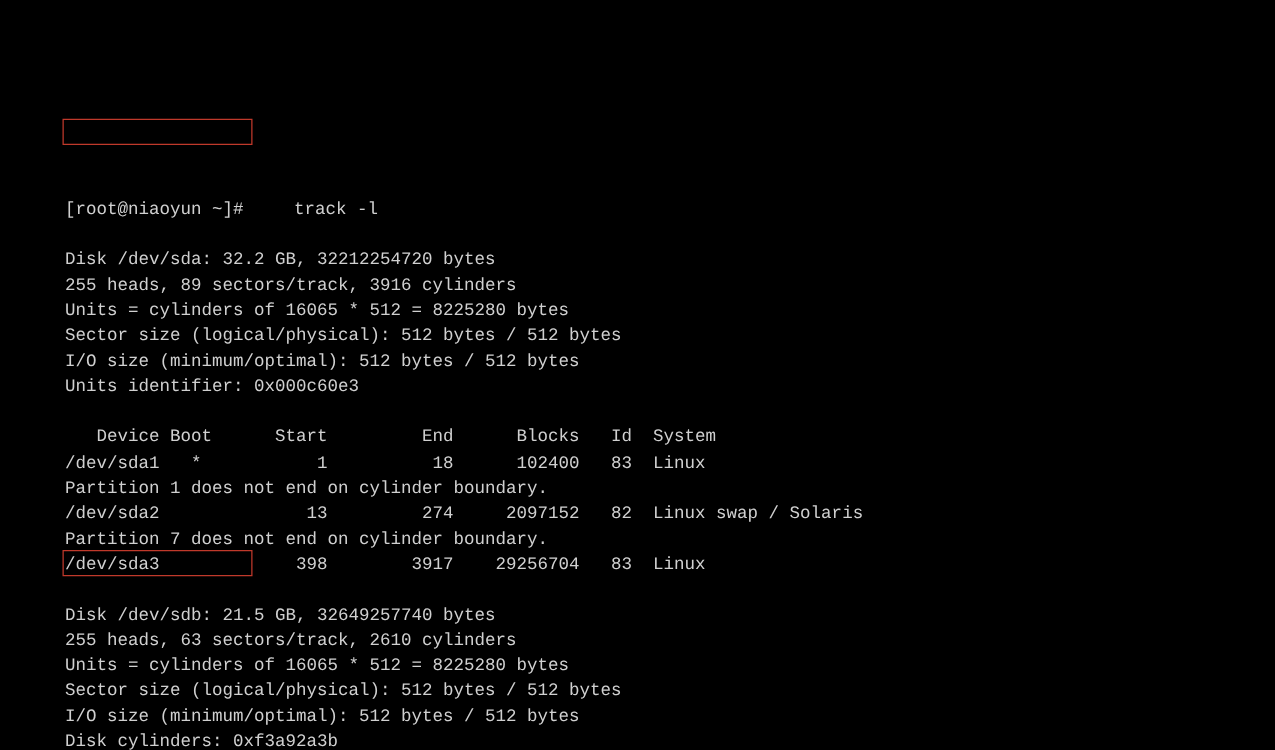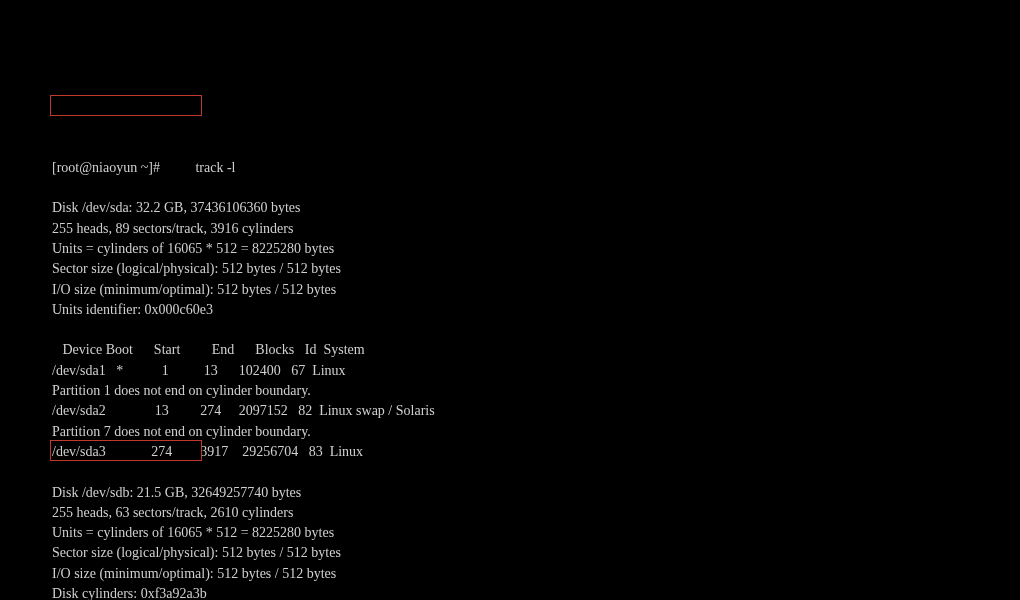--- a/index.html
+++ b/index.html
@@ -1,19 +1,18 @@
 <!DOCTYPE html>
 <html><head>
   <meta charset="utf-8">
   <style>
     * {
       margin: 16px;
       padding: 0;
       box-sizing: border-box;
-      font-family: Liberation Serif, serif;
     }
     body {
       background: #000;
       color: #d0d0d0;
       font-family: "Courier New", Consolas, monospace;
       font-size: 14px;
       line-height: 1.45;
       padding: 4px;
       width: 1020px;
       height: 600px;
@@ -40,33 +39,33 @@
   </style>
 </head>
 <body>
 
 
 
 <div class="highlight h1"></div>
 <div class="highlight h2"></div>
 <span>[root@niaoyun ~]# </span><span>track -l</span>
 <span></span>
-<span>Disk /dev/sda: 32.2 GB, 37436106360 bytes</span>
+<span>Disk /dev/sda: 32.2 GB, 32212254720 bytes</span>
 <span>255 heads, 89 sectors/track, 3916 cylinders</span>
 <span>Units = cylinders of 16065 * 512 = 8225280 bytes</span>
 <span>Sector size (logical/physical): 512 bytes / 512 bytes</span>
 <span>I/O size (minimum/optimal): 512 bytes / 512 bytes</span>
 <span>Units identifier: 0x000c60e3</span>
 <span></span>
 <span>   Device Boot      Start         End      Blocks   Id  System</span>
-<span>/dev/sda1   *           1          13      102400   67  Linux</span>
+<span>/dev/sda1   *           1          18      102400   83  Linux</span>
 <span>Partition 1 does not end on cylinder boundary.</span>
 <span>/dev/sda2              13         274     2097152   82  Linux swap / Solaris</span>
 <span>Partition 7 does not end on cylinder boundary.</span>
-<span>/dev/sda3             274        3917    29256704   83  Linux</span>
+<span>/dev/sda3             398        3917    29256704   83  Linux</span>
 <span></span>
 <span>Disk /dev/sdb: 21.5 GB, 32649257740 bytes</span>
 <span>255 heads, 63 sectors/track, 2610 cylinders</span>
 <span>Units = cylinders of 16065 * 512 = 8225280 bytes</span>
 <span>Sector size (logical/physical): 512 bytes / 512 bytes</span>
 <span>I/O size (minimum/optimal): 512 bytes / 512 bytes</span>
 <span>Disk cylinders: 0xf3a92a3b</span>
 <span></span>
 <span>   Device Boot      Start         End      Blocks   Id  System</span>
 

